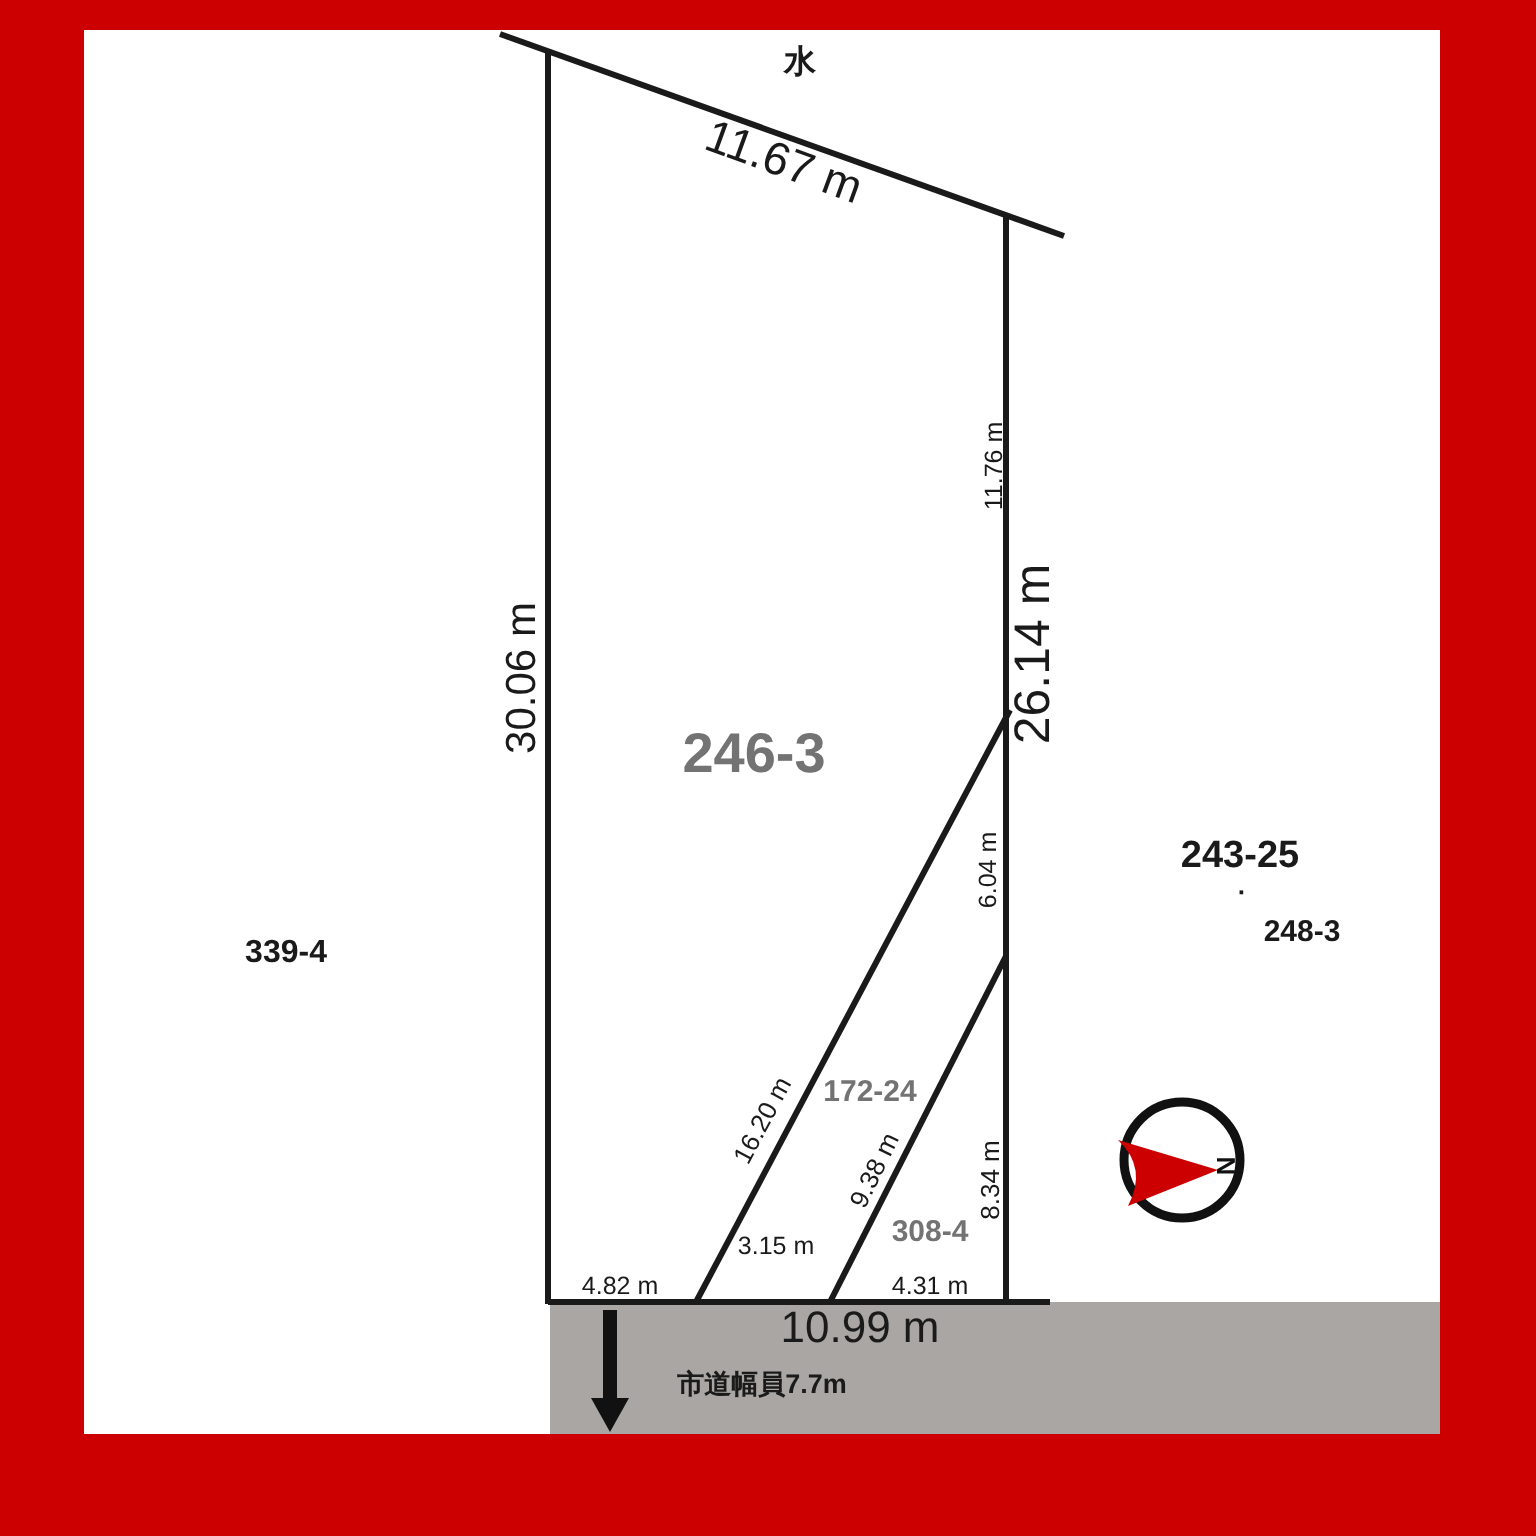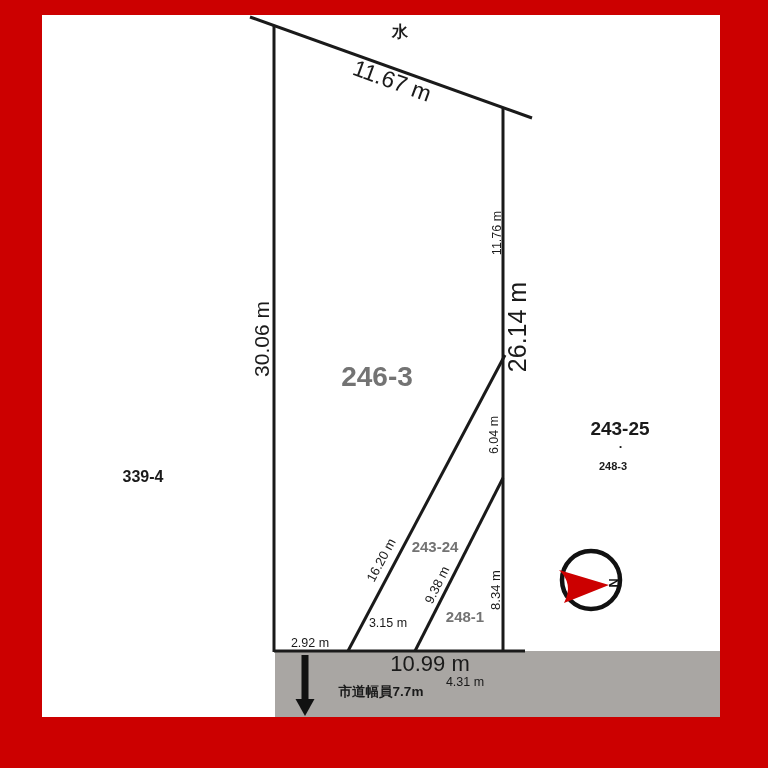--- a/index.html
+++ b/index.html
@@ -66,35 +66,35 @@
   <div class="lbl rot-ccw dim-sm" style="left:452px;top:420px;">6.04 m</div>
 
   <div class="lbl rot-ccw dim-md" style="left:453px;top:575px;">8.34 m</div>
 
   <div class="lbl dim-md" style="left:339px;top:545px;transform:translate(-50%,-50%) rotate(-62deg);">16.20 m</div>
 
   <div class="lbl dim-md" style="left:395px;top:570px;transform:translate(-50%,-50%) rotate(-64deg);">9.38 m</div>
 
   <div class="lbl bold red" style="left:335px;top:362px;font-size:28px;">246-3</div>
 
-  <div class="lbl bold red" style="left:393px;top:531px;font-size:15px;">243-24</div>
+  <div class="lbl bold red" style="left:393px;top:531px;font-size:15px;">172-24</div>
 
-  <div class="lbl bold red" style="left:423px;top:601px;font-size:15px;">248-1</div>
+  <div class="lbl bold red" style="left:423px;top:601px;font-size:15px;">308-4</div>
 
   <div class="lbl bold" style="left:101px;top:462px;font-size:16px;">339-4</div>
 
   <div class="lbl bold" style="left:578px;top:413px;font-size:19px;">243-25</div>
 
   <div class="lbl bold" style="left:579px;top:431px;font-size:13px;">·</div>
 
-  <div class="lbl bold" style="left:571px;top:451px;font-size:11px;">248-3</div>
+  <div class="lbl bold" style="left:609px;top:451px;font-size:15px;">248-3</div>
 
-  <div class="lbl dim-sm" style="left:268px;top:628px;">2.92 m</div>
+  <div class="lbl dim-sm" style="left:268px;top:628px;">4.82 m</div>
 
   <div class="lbl dim-sm" style="left:346px;top:608px;">3.15 m</div>
 
-  <div class="lbl dim-sm" style="left:423px;top:628px;margin-top:39px;">4.31 m</div>
+  <div class="lbl dim-sm" style="left:423px;top:628px;">4.31 m</div>
 
   <div class="lbl" style="left:347px;top:649px;font-size:22px;margin-left:41px;">10.99 m</div>
 
   <div class="lbl" style="left:339px;top:677px;font-size:13.5px;font-weight:600;text-align:center;">市道幅員7.7m</div>
 
 </div>
 
 </body></html>

